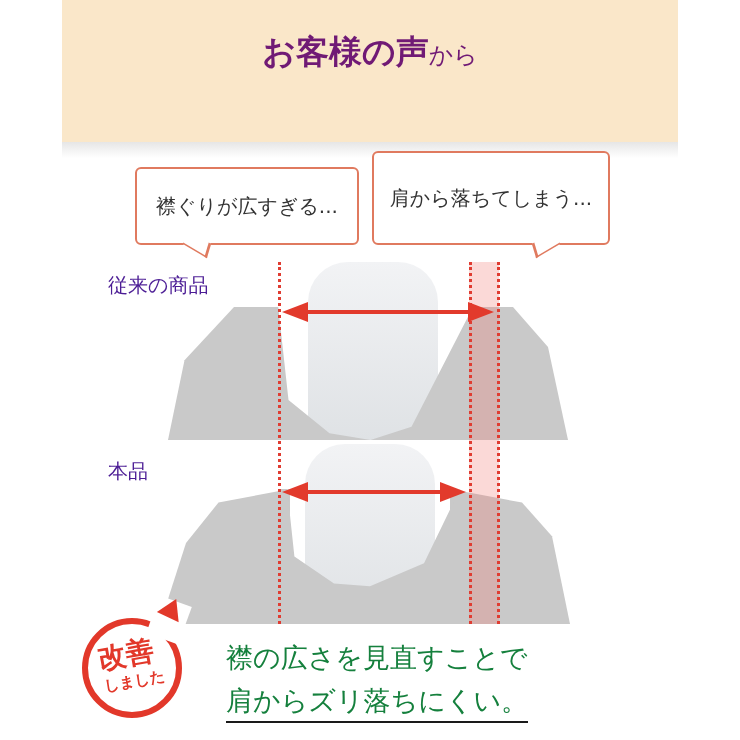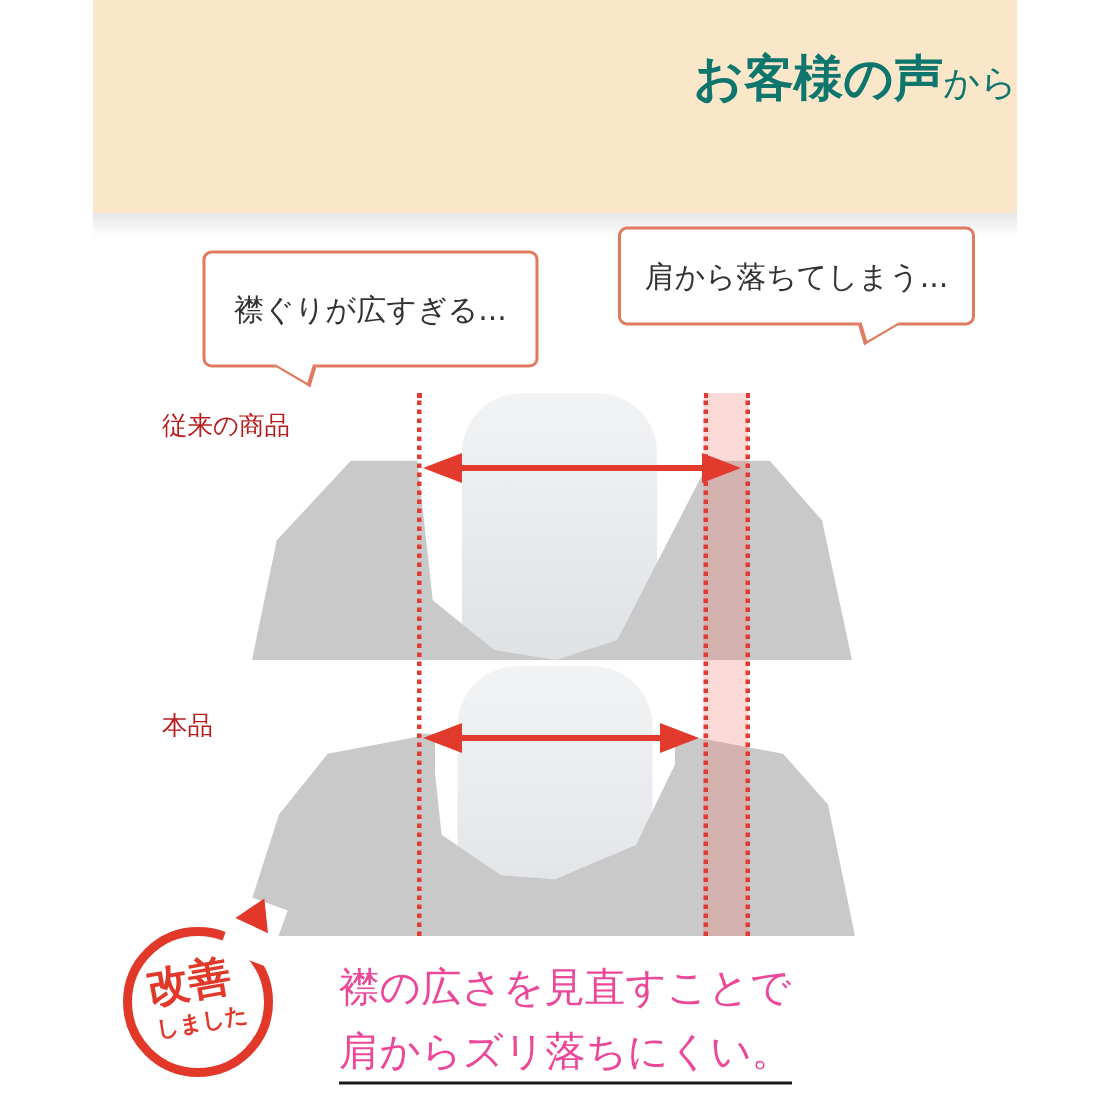--- a/index.html
+++ b/index.html
@@ -1,46 +1,46 @@
 <!DOCTYPE html>
 <html><head>
 <meta charset="utf-8">
 <style>
   html,body{margin:0;padding:0;background:#fff;}
   body{width:740px;height:740px;position:relative;overflow:hidden;font-family:"DejaVu Sans",sans-serif;}
   .header{position:absolute;left:62px;top:0;width:616px;height:142px;background:#fae7c9;}
   .header-shadow{position:absolute;left:62px;top:142px;width:616px;height:16px;background:linear-gradient(#e6e6e6,#ffffff);}
-  .h-line{position:absolute;left:0;width:100%;text-align:right;color:#0f766e;font-weight:bold;white-space:nowrap;}
+  .h-line{position:absolute;left:0;width:100%;text-align:center;color:#701a75;font-weight:bold;white-space:nowrap;}
   .h-line1{top:30px;font-size:33px;}
   .h-line2{top:74px;font-size:35px;}
   .h-small{font-size:24px;font-weight:normal;}
   .bubble{position:absolute;background:#fff;border:2px solid #e07a5f;border-radius:6px;color:#333;font-size:20px;display:flex;align-items:center;justify-content:center;box-sizing:border-box;}
   .b1{left:135px;top:167px;width:224px;height:78px;}
-  .b2{left:372px;top:151px;width:238px;height:66px;margin-left:40px;}
+  .b2{left:372px;top:151px;width:238px;height:94px;}
   .tail{position:absolute;width:18px;height:18px;background:#fff;border-right:2px solid #e07a5f;border-bottom:2px solid #e07a5f;}
   .b1 .tail{left:50px;bottom:-11px;transform:skewX(35deg) rotate(45deg);}
   .b2 .tail{right:52px;bottom:-11px;transform:skewX(-35deg) rotate(45deg);}
-  .label{position:absolute;font-size:17px;color:#b91c1c;}
+  .label{position:absolute;font-size:20px;color:#4c1d95;}
   .photo{position:absolute;overflow:hidden;}
   .p1{left:168px;top:262px;width:400px;height:178px;}
   .p2{left:160px;top:444px;width:410px;height:180px;}
   .mannequin{position:absolute;background:linear-gradient(#f2f3f5,#dfe2e5);}
   .shirt{position:absolute;background:#c9c9c9;}
   .stripe{position:absolute;top:262px;height:362px;background:rgba(240,120,110,0.28);}
   .dotline{position:absolute;top:262px;height:362px;width:0;border-left:3px dotted #e03c31;}
   .arrow{position:absolute;height:4px;background:#e23a2c;}
   .arrow:before,.arrow:after{content:"";position:absolute;top:-8px;border-top:10px solid transparent;border-bottom:10px solid transparent;}
   .arrow:before{left:-6px;border-right:26px solid #e23a2c;}
   .arrow:after{right:-6px;border-left:26px solid #e23a2c;}
   .badge{position:absolute;left:82px;top:618px;width:100px;height:100px;border:6px solid #e2382a;border-radius:50%;box-sizing:border-box;}
   .badge-gap{position:absolute;left:152px;top:600px;width:34px;height:40px;background:#fff;transform:rotate(20deg);}
   .badge-arrowhead{position:absolute;left:160px;top:598px;border-left:12px solid transparent;border-right:12px solid transparent;border-bottom:20px solid #e2382a;transform:rotate(25deg);}
   .badge-t1{position:absolute;left:98px;top:636px;font-size:28px;font-weight:bold;color:#e2382a;transform:rotate(-10deg);}
   .badge-t2{position:absolute;left:104px;top:672px;font-size:15px;font-weight:bold;color:#e2382a;transform:rotate(-10deg);}
-  .result{position:absolute;left:226px;font-size:27px;color:#ec4899;white-space:nowrap;}
+  .result{position:absolute;left:226px;font-size:27px;color:#15803d;white-space:nowrap;}
   .r1{top:640px;}
   .r2{top:683px;border-bottom:2px solid #1a1a1a;padding-bottom:2px;font-family:Liberation Mono, monospace;}
 </style>
 </head>
 <body>
 
 <div class="header">
   <div class="h-line h-line1">
     <span>お客様の声</span><span class="h-small">から</span>
   </div>
@@ -50,21 +50,21 @@
 <div class="bubble b1">
   <span>襟ぐりが広すぎる...</span>
   <div class="tail"></div>
 </div>
 <div class="bubble b2">
   <span>肩から落ちてしまう...</span>
   <div class="tail"></div>
 </div>
 
 <div class="label" style="left:108px;top:272px;">従来の商品</div>
-<div class="label" style="left:108px;top:472px;">本品</div>
+<div class="label" style="left:108px;top:458px;">本品</div>
 
 <div class="photo p1">
   <div class="mannequin" style="left:140px;top:0;width:130px;height:178px;border-radius:40px 40px 0 0;"></div>
   <div class="shirt" style="left:0;top:45px;width:110px;height:133px;clip-path:polygon(60% 0,100% 0,100% 100%,0 100%,15% 40%);"></div>
   <div class="shirt" style="left:300px;top:45px;width:100px;height:133px;clip-path:polygon(0 0,45% 0,80% 30%,100% 100%,0 100%);"></div>
   <div class="shirt" style="left:100px;top:45px;width:205px;height:133px;clip-path:polygon(0 0,5% 0,10% 70%,30% 95%,50% 100%,70% 90%,100% 0,100% 100%,0 100%);"></div>
 </div>
 
 <div class="photo p2">
   <div class="mannequin" style="left:145px;top:0;width:130px;height:180px;border-radius:40px 40px 0 0;"></div>

